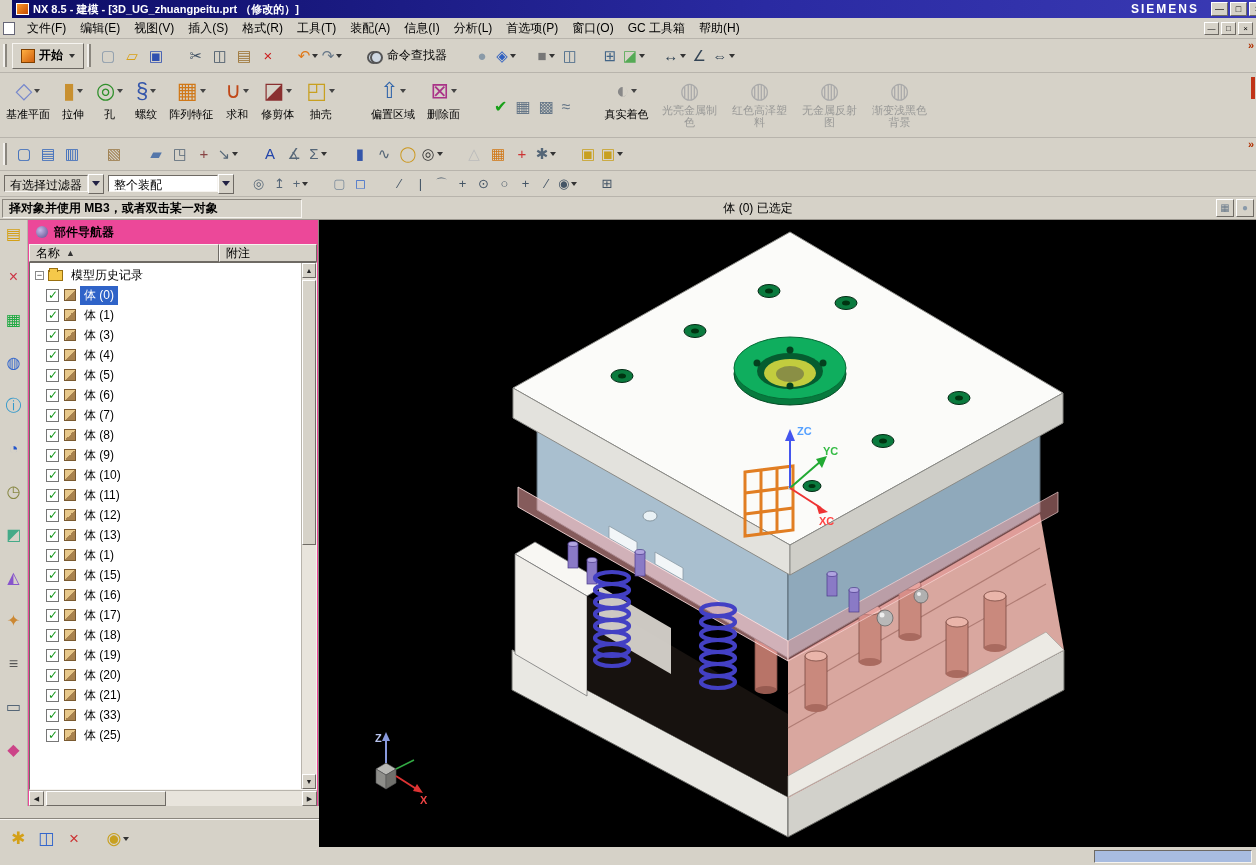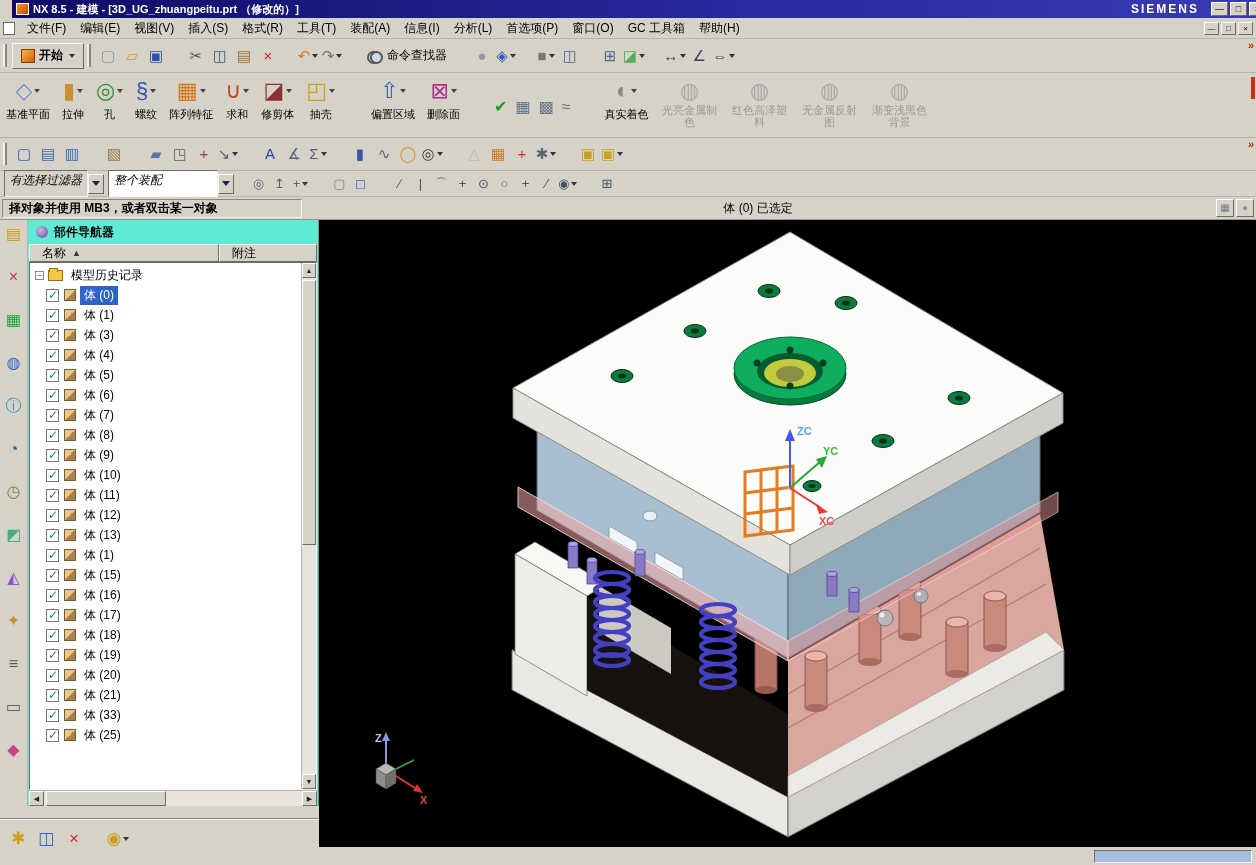--- a/index.html
+++ b/index.html
@@ -68,21 +68,21 @@
   .featbtn.gapped { margin-left:24px; }
   .featbtn.disabled .flabel { white-space:normal; width:58px; line-height:12px; color:#9a9a98; text-align:center; margin-top:0; }
   .featbtn.disabled .fglyph { color:#aaa !important; }
   .featbtn.small { height:auto; align-self:center; padding:2px 3px; }
   .featbtn.small .fglyph { font-size:16px; line-height:17px; }
 
   
   .selbar { position:absolute; left:0; top:171px; width:1256px; height:26px; background:#d6d2c8;
     display:flex; align-items:center; border-bottom:1px solid #b8b4ac; }
   .combo { display:flex; align-items:center; height:20px; margin-left:4px; }
-  .combo .cbtext { padding:0 5px; height:27px; line-height:18px; border:1px solid; border-color:#6e6a64 #f6f4f0 #f6f4f0 #6e6a64; background:#d6d2c8; white-space:nowrap;font-style:italic; }
+  .combo .cbtext { padding:0 5px; height:17px; line-height:18px; border:1px solid; border-color:#6e6a64 #f6f4f0 #f6f4f0 #6e6a64; background:#d6d2c8; white-space:nowrap; }
   .combo.white .cbtext { background:#fff; min-width:110px; }
   .dropbox { width:16px; height:20px; background:#d6d2c8; border:1px solid; border-color:#fff #6e6a64 #6e6a64 #fff;
     display:flex; align-items:center; justify-content:center; }
   .dropbox i { width:0; height:0; border-left:4px solid transparent; border-right:4px solid transparent; border-top:5px solid #224; }
   .snapbtn { min-width:21px; height:21px; display:flex; align-items:center; justify-content:center;
     background:none; border:1px solid transparent; font-family:inherit; cursor:default; }
   .snapbtn .glyph { font-size:13px; }
   .selbar .gapped { margin-left:18px; }
 
   
@@ -97,27 +97,27 @@
 
   
   .main { position:absolute; left:0; top:220px; width:1256px; height:645px; }
   .dock { position:absolute; left:0; top:0; width:28px; height:586px; background:#d6d2c8;
     display:flex; flex-direction:column; align-items:center; border-right:1px solid #b8b4ac; padding-top:2px; }
   .dockbtn { width:24px; height:24px; display:flex; align-items:center; justify-content:center;
     background:none; border:1px solid transparent; margin-bottom:19px; font-family:inherit; cursor:default; }
   .dockbtn .glyph { font-size:16px; }
 
   
-  .navpanel { position:absolute; left:28px; top:0; width:291px; height:586px; background:#5eead4;
+  .navpanel { position:absolute; left:28px; top:0; width:291px; height:586px; background:#ec4899;
     border-right:1px solid #8a867e; display:flex; flex-direction:column; }
   .navtitle { height:24px; display:flex; align-items:center; padding-left:8px; font-weight:bold; }
   .nt-ico { width:12px; height:12px; border-radius:50%; background:radial-gradient(circle at 35% 35%,#c8b8e8,#5a4a8a); margin-right:6px; }
   .navcols { display:flex; height:18px; padding:0 1px; }
   .colh { background:#d6d2c8; border:1px solid; border-color:#f6f4f0 #6e6a64 #6e6a64 #f6f4f0;
-    display:flex; align-items:center; padding:0 12px; font-size:12px; }
+    display:flex; align-items:center; padding:0 6px; font-size:12px; }
   .colh.c1 { width:190px; } .colh.c2 { flex:1; }
   .sort { margin-left:6px; font-size:9px; color:#333; }
   .treewrap { flex:1; display:flex; margin:0 1px; border:1px solid; border-color:#6e6a64 #f6f4f0 #f6f4f0 #6e6a64; background:#fff; overflow:hidden; }
   .tree { flex:1; background:#fff; padding-top:2px; overflow:hidden; }
   .trow { height:20px; display:flex; align-items:center; white-space:nowrap; }
   .expander { width:9px; height:9px; border:1px solid #888; background:#fff; font-size:9px; line-height:7px;
     text-align:center; margin:0 4px 0 5px; color:#333; }
   .expander::after { content:"−"; }
   .folder { width:15px; height:11px; background:#f5c84a; border:1px solid #9a7010; position:relative; margin-right:4px; }
   .folder::before { content:""; position:absolute; left:0; top:-3px; width:7px; height:3px; background:#f5c84a; border:1px solid #9a7010; border-bottom:none; }

